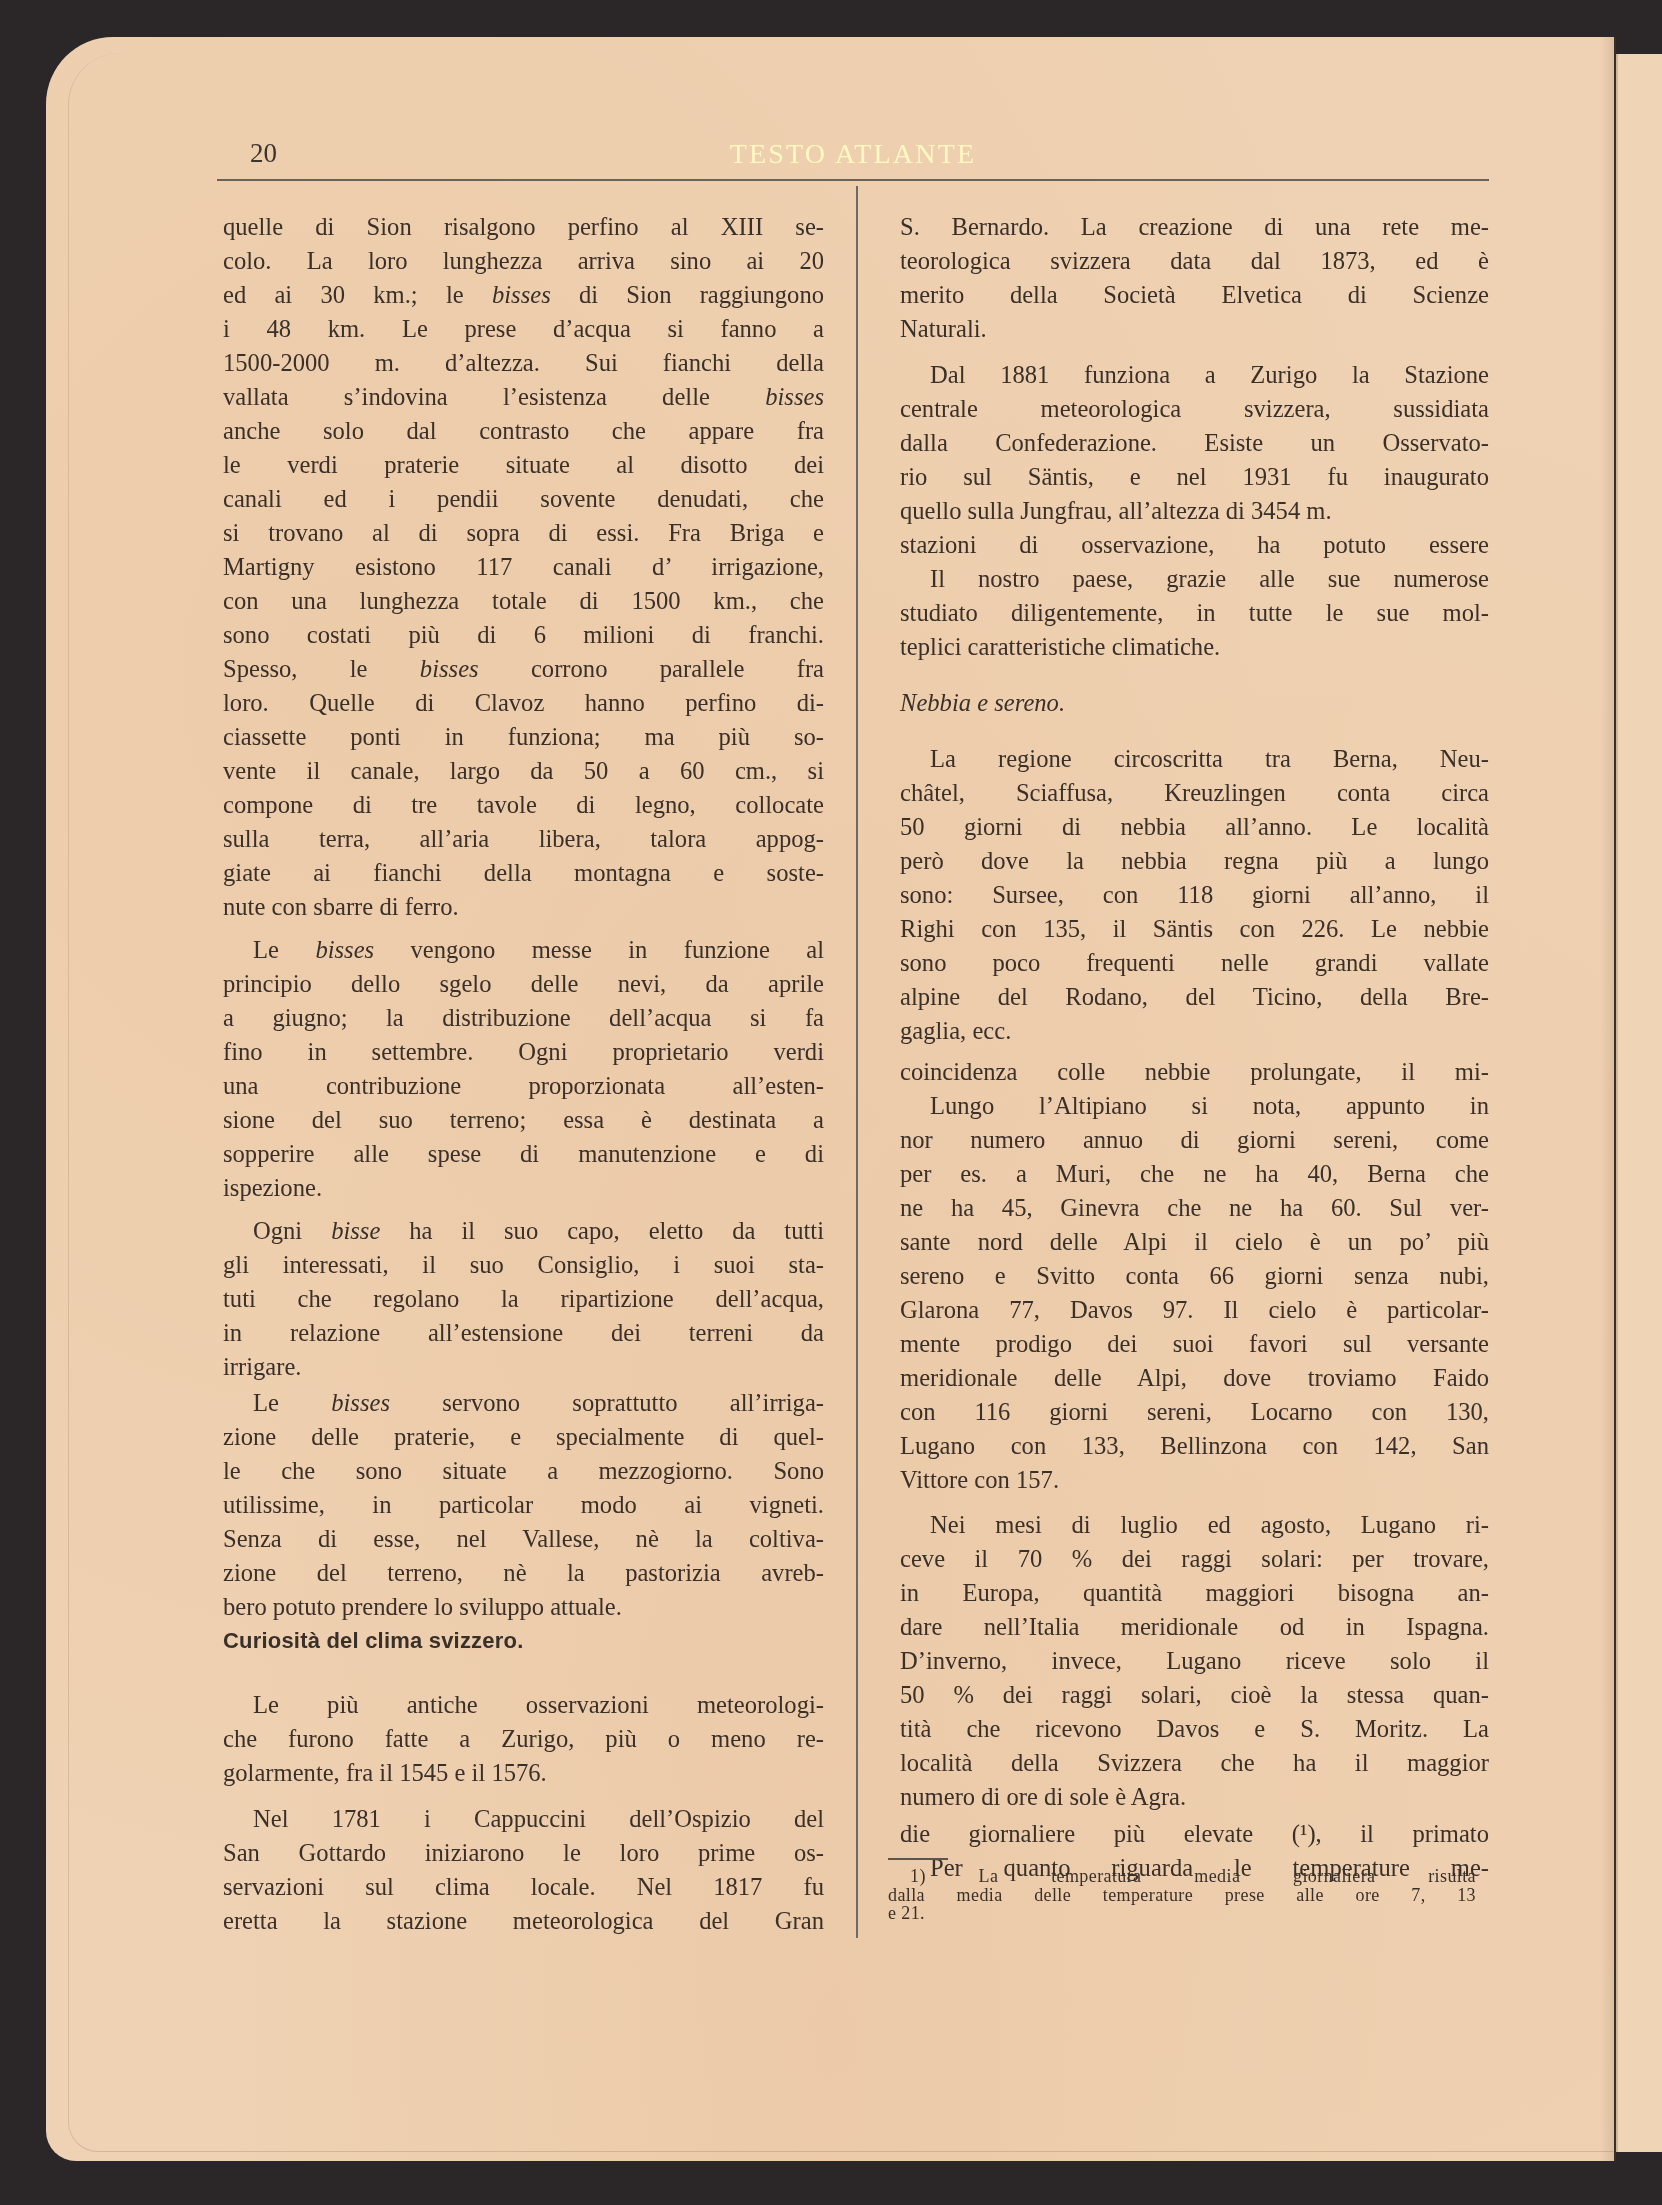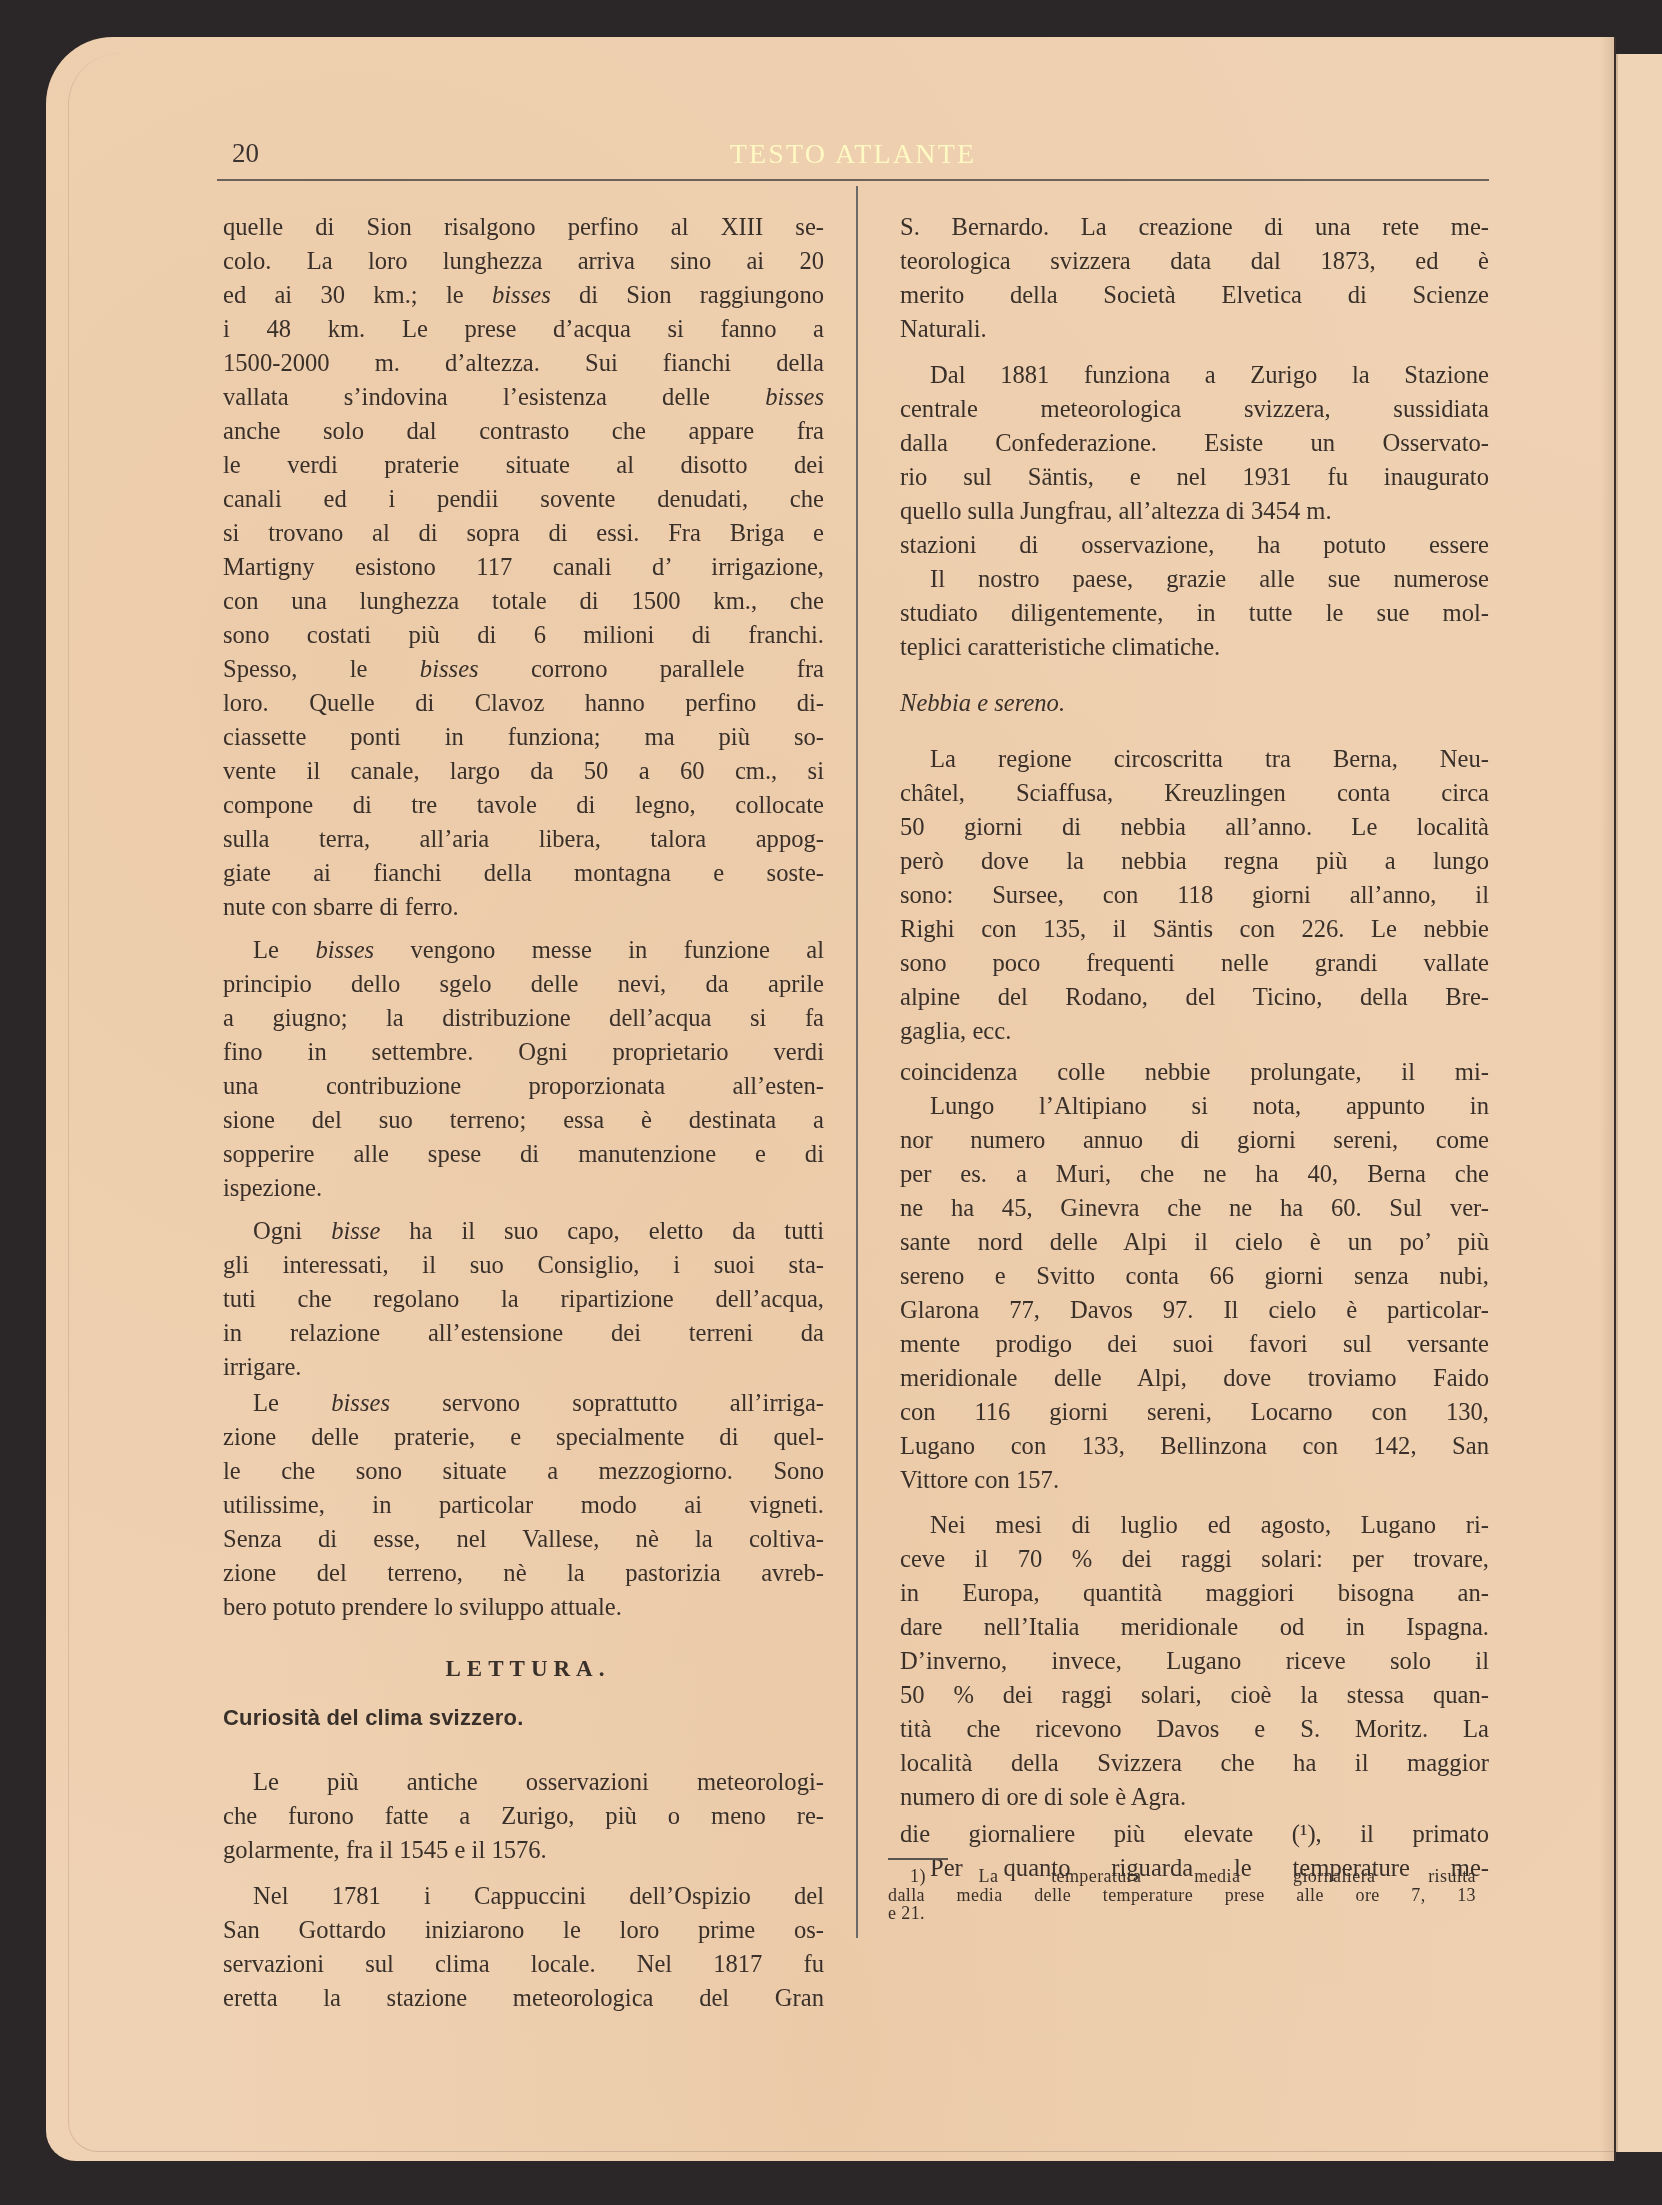--- a/index.html
+++ b/index.html
@@ -61,21 +61,21 @@
 
   .running-head {
     position: absolute;
     left: 217px;
     top: 132px;
     width: 1272px;
     height: 45px;
   }
   .page-number {
     position: absolute;
-    left: 15px;
+    left: 33px;
     top: 6px;
     font-size: 27px;
     color: #3c3430;
   }
   .running-title {
     position: absolute;
     left: 0;
     right: 0;
     top: 6px;
     text-align: center;
@@ -235,21 +235,20 @@
   <div class="para-gap" style="height:1.5px"></div>
   <div>
       <span class="line indent">Le <em>bisses</em> servono soprattutto all’irriga-</span>
       <span class="line">zione delle praterie, e specialmente di quel-</span>
       <span class="line">le che sono situate a mezzogiorno. Sono</span>
       <span class="line">utilissime, in particolar modo ai vigneti.</span>
       <span class="line">Senza di esse, nel Vallese, nè la coltiva-</span>
       <span class="line">zione del terreno, nè la pastorizia avreb-</span>
       <span class="line last">bero potuto prendere lo sviluppo attuale.</span>
     </div>
-  <span class="lettura">LETTURA.</span>
   <span class="lettura-title">Curiosità del clima svizzero.</span>
   <div>
       <span class="line indent">Le più antiche osservazioni meteorologi-</span>
       <span class="line">che furono fatte a Zurigo, più o meno re-</span>
       <span class="line last">golarmente, fra il 1545 e il 1576.</span>
     </div>
   <div class="para-gap" style="height:12px"></div>
   <div>
       <span class="line indent">Nel 1781 i Cappuccini dell’Ospizio del</span>
       <span class="line">San Gottardo iniziarono le loro prime os-</span>

